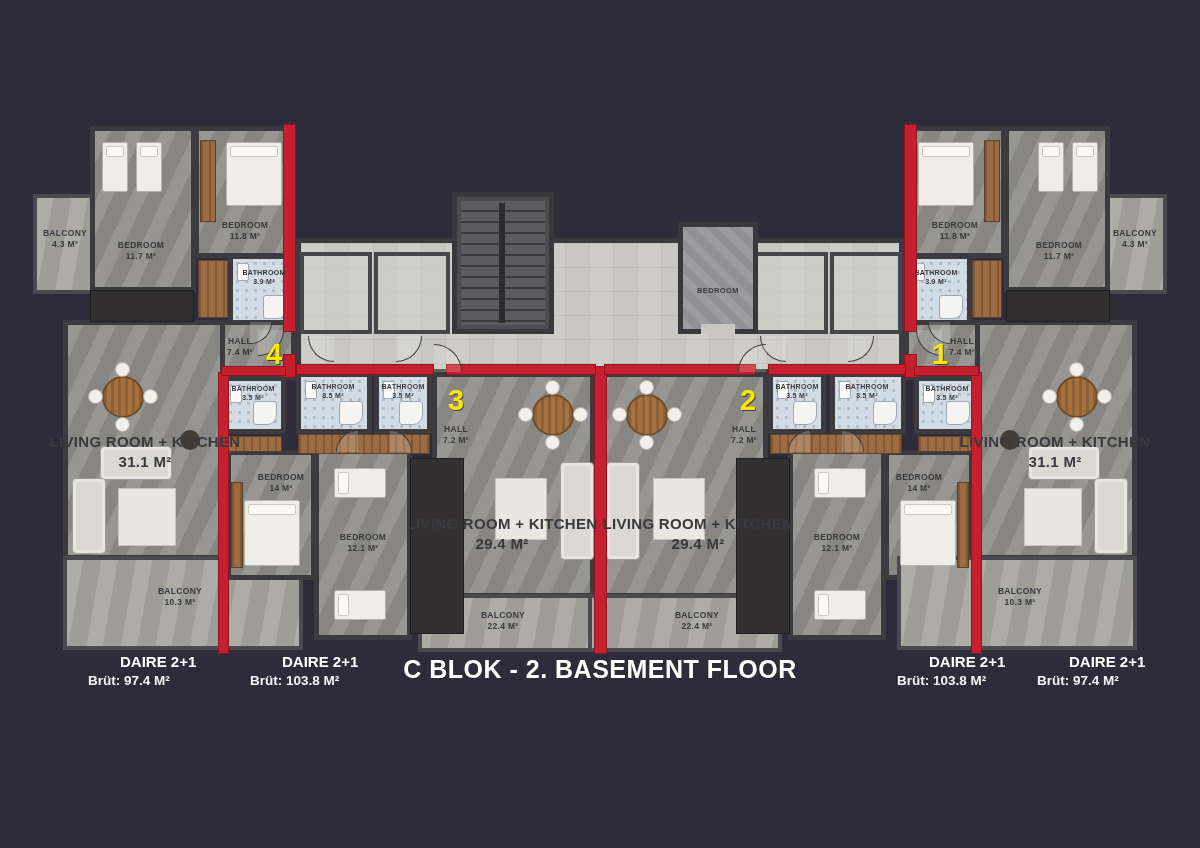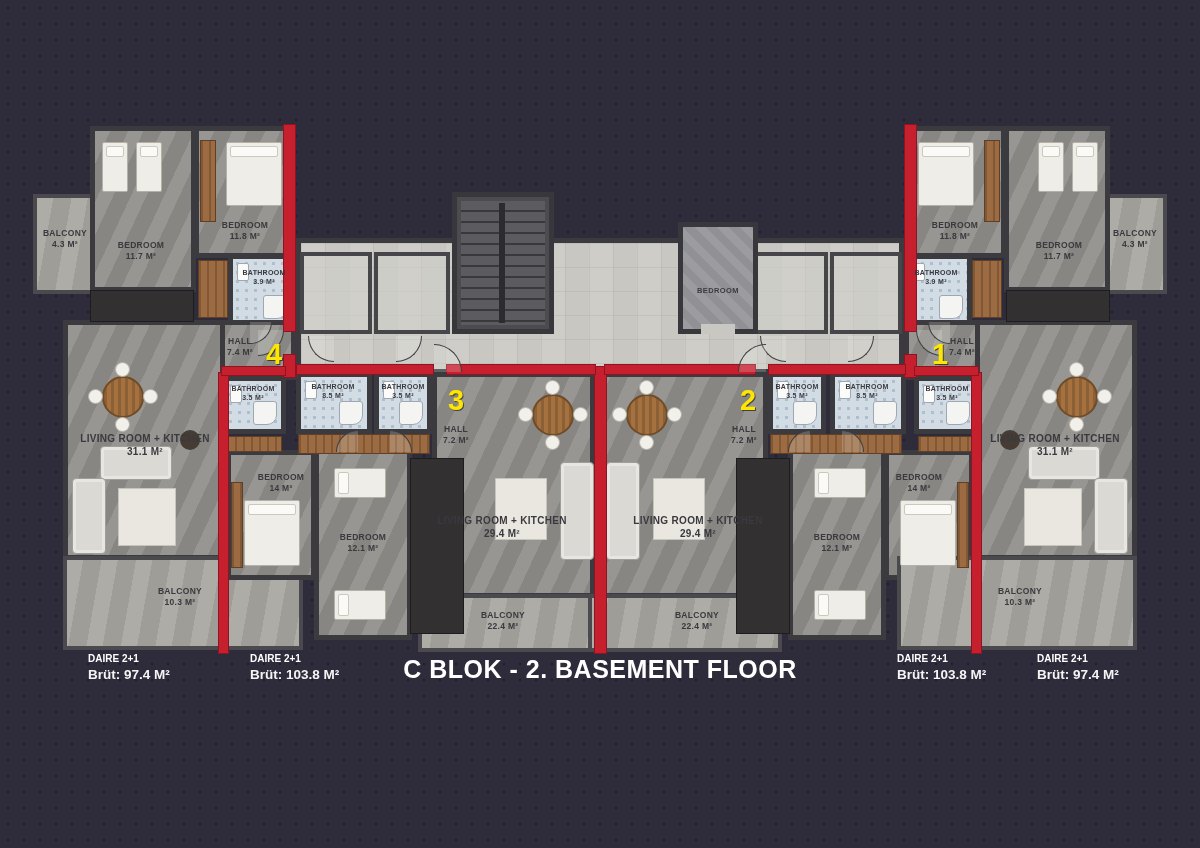--- a/index.html
+++ b/index.html
@@ -90,27 +90,27 @@
   .arc{ position:absolute; z-index:4; border:1.5px solid #3e3d41; background:rgba(245,245,242,.20); }
   .arc.br{ border-left:none; border-top:none; border-radius:0 0 100% 0; }
   .arc.bl{ border-right:none; border-top:none; border-radius:0 0 0 100%; }
   .arc.tr{ border-left:none; border-bottom:none; border-radius:0 100% 0 0; }
   .arc.tl{ border-right:none; border-bottom:none; border-radius:100% 0 0 0; }
   
   .lbl{ position:absolute; z-index:5; transform:translateX(-50%); text-align:center;
     color:#3a393e; font-weight:bold; font-size:8.5px; line-height:1.3; letter-spacing:.3px; white-space:nowrap; }
   .lbl span{ display:block; }
   .lbl.sm{ font-size:7px; }
-  .lbl.lg{ font-size:10px; }
+  .lbl.lg{ font-size:15px; }
   .badge{ position:absolute; z-index:6; transform:translateX(-50%);
     color:#ffe600; font-weight:bold; font-size:29px; text-shadow:1px 1px 0 rgba(0,0,0,.55); }
   .title{ position:absolute; z-index:6; left:600px; top:655px; transform:translateX(-50%);
     color:#ffffff; font-weight:bold; font-size:25px; letter-spacing:.5px; white-space:nowrap; }
   .cap{ position:absolute; z-index:6; color:#ffffff; line-height:1.35; }
-  .cap .t{ display:block; font-weight:bold; font-size:10px; }
+  .cap .t{ display:block; font-weight:bold; font-size:15px;margin-left:32px; }
   .cap .a{ display:block; font-size:13.5px; font-weight:bold; opacity:.95; }
   .ev-lbl{ position:absolute; z-index:5; transform:translateX(-50%); color:#3c3b40;
     font-weight:bold; font-size:7.5px; letter-spacing:.4px; }
 </style>
 </head>
 <body>
 
 <div class="room balcony" style="left:33px;top:194px;width:64px;height:100px"></div>
 <div class="room" style="left:90px;top:126px;width:106px;height:166px"></div>
 <div class="room" style="left:194px;top:126px;width:102px;height:132px"></div>

